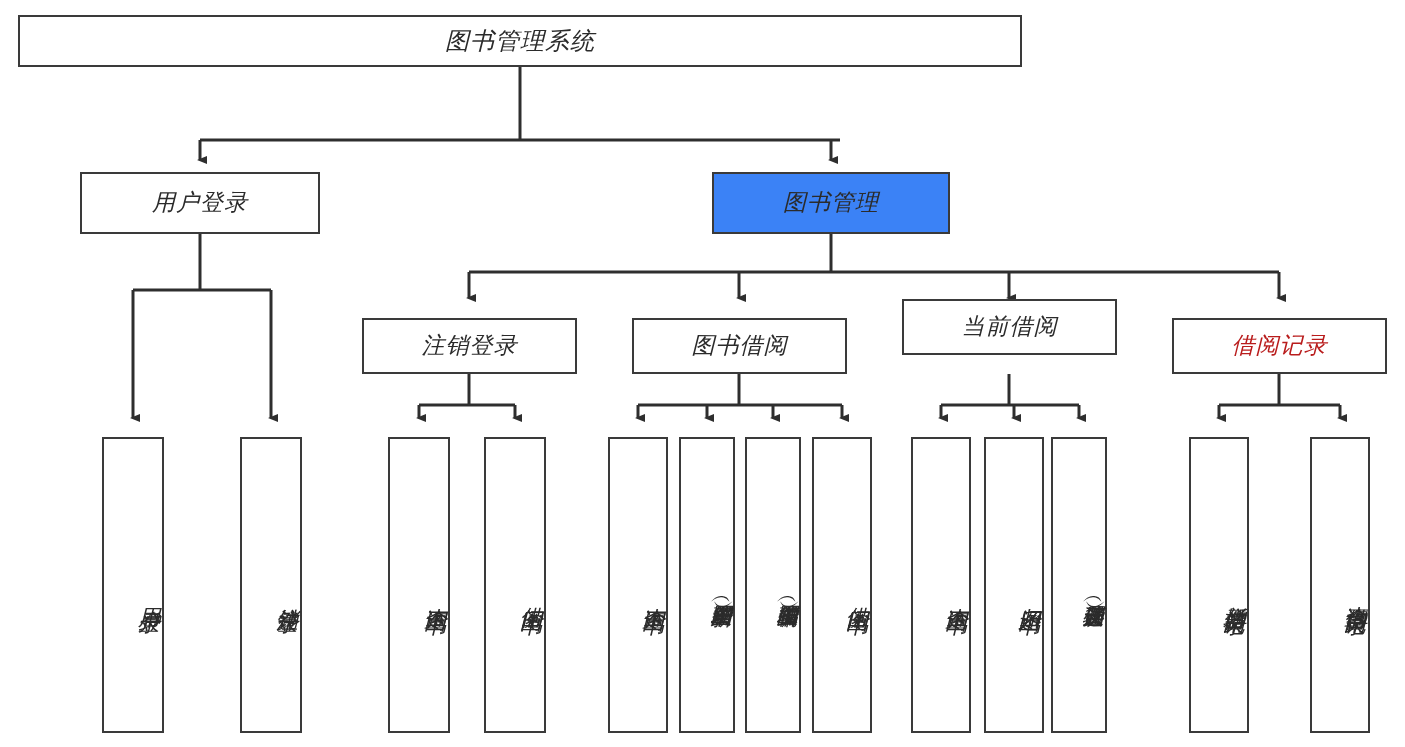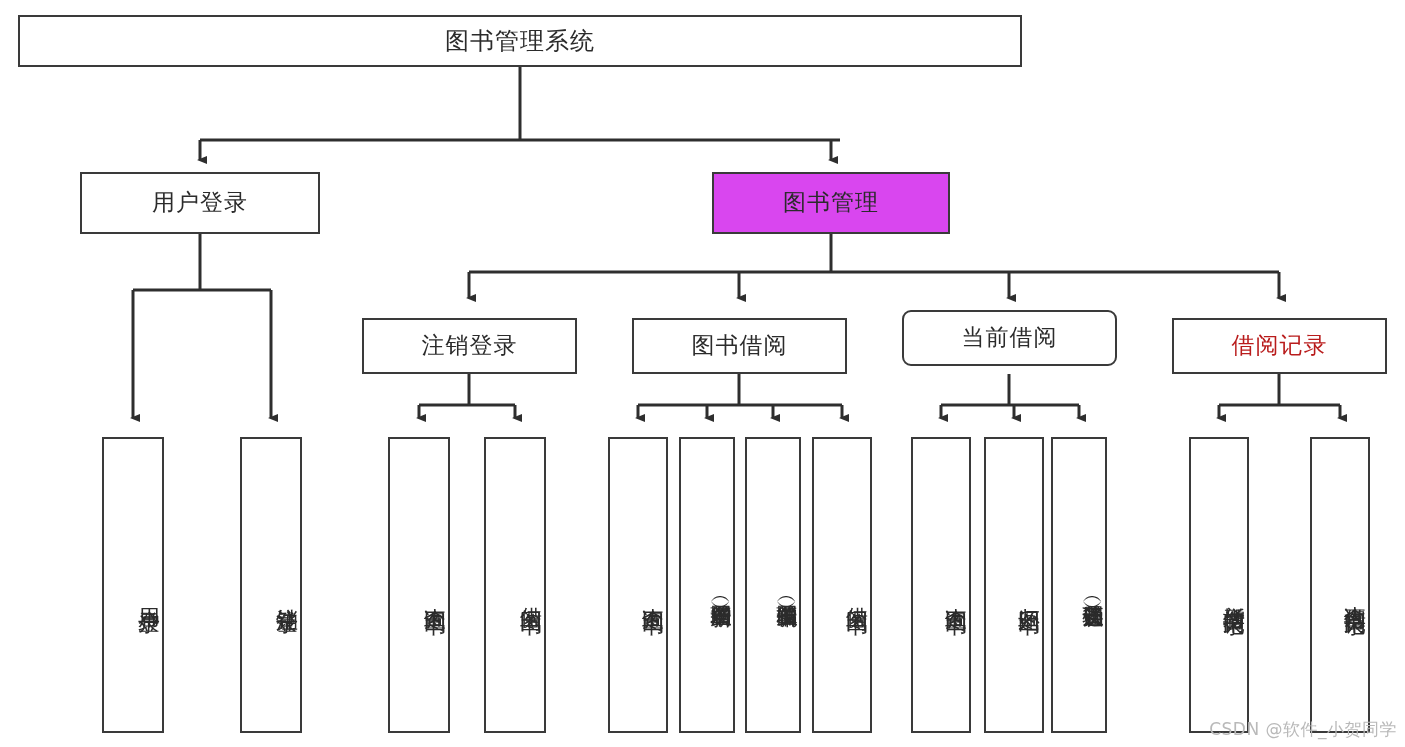--- a/index.html
+++ b/index.html
@@ -27,20 +27,21 @@
   .node {
     position: absolute;
     box-sizing: border-box;
     border: 2px solid #3a3a3a;
     background: #ffffff;
     color: #2b2b2b;
     display: flex;
     align-items: center;
     justify-content: center;
     text-align: right;
+    font-style: italic;
   }
   .node.horiz {
     font-size: 23px;
     line-height: 1.2;
     letter-spacing: 1px;
   }
   .node.root {
     font-size: 24px;
   }
   .node.vert {
@@ -126,30 +127,30 @@
     </g>
   </svg>
 
   <div id="nodes-layer">
       <div class="node horiz root" style="left: 18px; top: 15px; width: 1004px; height: 52px; border-color: rgb(58, 58, 58); color: rgb(43, 43, 43); background: rgb(255, 255, 255);">
         <span class="vtext">图书管理系统</span>
       </div>
       <div class="node horiz" style="left: 80px; top: 172px; width: 240px; height: 62px; border-color: rgb(58, 58, 58); color: rgb(43, 43, 43); background: rgb(255, 255, 255);">
         <span class="vtext">用户登录</span>
       </div>
-      <div class="node horiz" style="left: 712px; top: 172px; width: 238px; height: 62px; border-color: rgb(58, 58, 58); color: rgb(43, 43, 43); background: #d946ef;">
+      <div class="node horiz" style="left: 712px; top: 172px; width: 238px; height: 62px; border-color: rgb(58, 58, 58); color: rgb(43, 43, 43); background: #3b82f6;">
         <span class="vtext">图书管理</span>
       </div>
       <div class="node horiz" style="left: 362px; top: 318px; width: 215px; height: 56px; border-color: rgb(58, 58, 58); color: rgb(43, 43, 43); background: rgb(255, 255, 255);">
         <span class="vtext">注销登录</span>
       </div>
       <div class="node horiz" style="left: 632px; top: 318px; width: 215px; height: 56px; border-color: rgb(58, 58, 58); color: rgb(43, 43, 43); background: rgb(255, 255, 255);">
         <span class="vtext">图书借阅</span>
       </div>
-      <div class="node horiz" style="left: 902px; top: 310px; width: 215px; height: 56px; border-color: rgb(58, 58, 58); color: rgb(43, 43, 43); background: rgb(255, 255, 255); border-radius: 9px;">
+      <div class="node horiz" style="left: 902px; top: 299px; width: 215px; height: 56px; border-color: rgb(58, 58, 58); color: rgb(43, 43, 43); background: rgb(255, 255, 255);">
         <span class="vtext">当前借阅</span>
       </div>
       <div class="node horiz" style="left: 1172px; top: 318px; width: 215px; height: 56px; border-color: rgb(58, 58, 58); color: #b91c1c; background: rgb(255, 255, 255);">
         <span class="vtext">借阅记录</span>
       </div>
       <div class="node vert" style="left: 102px; top: 437px; width: 62px; height: 296px; border-color: rgb(58, 58, 58); color: rgb(43, 43, 43); background: rgb(255, 255, 255);">
         <span class="vtext">用户登录</span>
       </div>
       <div class="node vert" style="left: 240px; top: 437px; width: 62px; height: 296px; border-color: rgb(58, 58, 58); color: rgb(43, 43, 43); background: rgb(255, 255, 255);">
         <span class="vtext">注销登录</span>
@@ -182,14 +183,13 @@
         <span class="vtext">确认归还（管理员）</span>
       </div>
       <div class="node vert" style="left: 1189px; top: 437px; width: 60px; height: 296px; border-color: rgb(58, 58, 58); color: rgb(43, 43, 43); background: rgb(255, 255, 255);">
         <span class="vtext">新增借阅记录</span>
       </div>
       <div class="node vert" style="left: 1310px; top: 437px; width: 60px; height: 296px; border-color: rgb(58, 58, 58); color: rgb(43, 43, 43); background: rgb(255, 255, 255);">
         <span class="vtext">查询借阅记录</span>
       </div>
     </div>
 
-  <div id="watermark">CSDN @软件_小贺同学</div>
 </div>
 
 </body></html>

